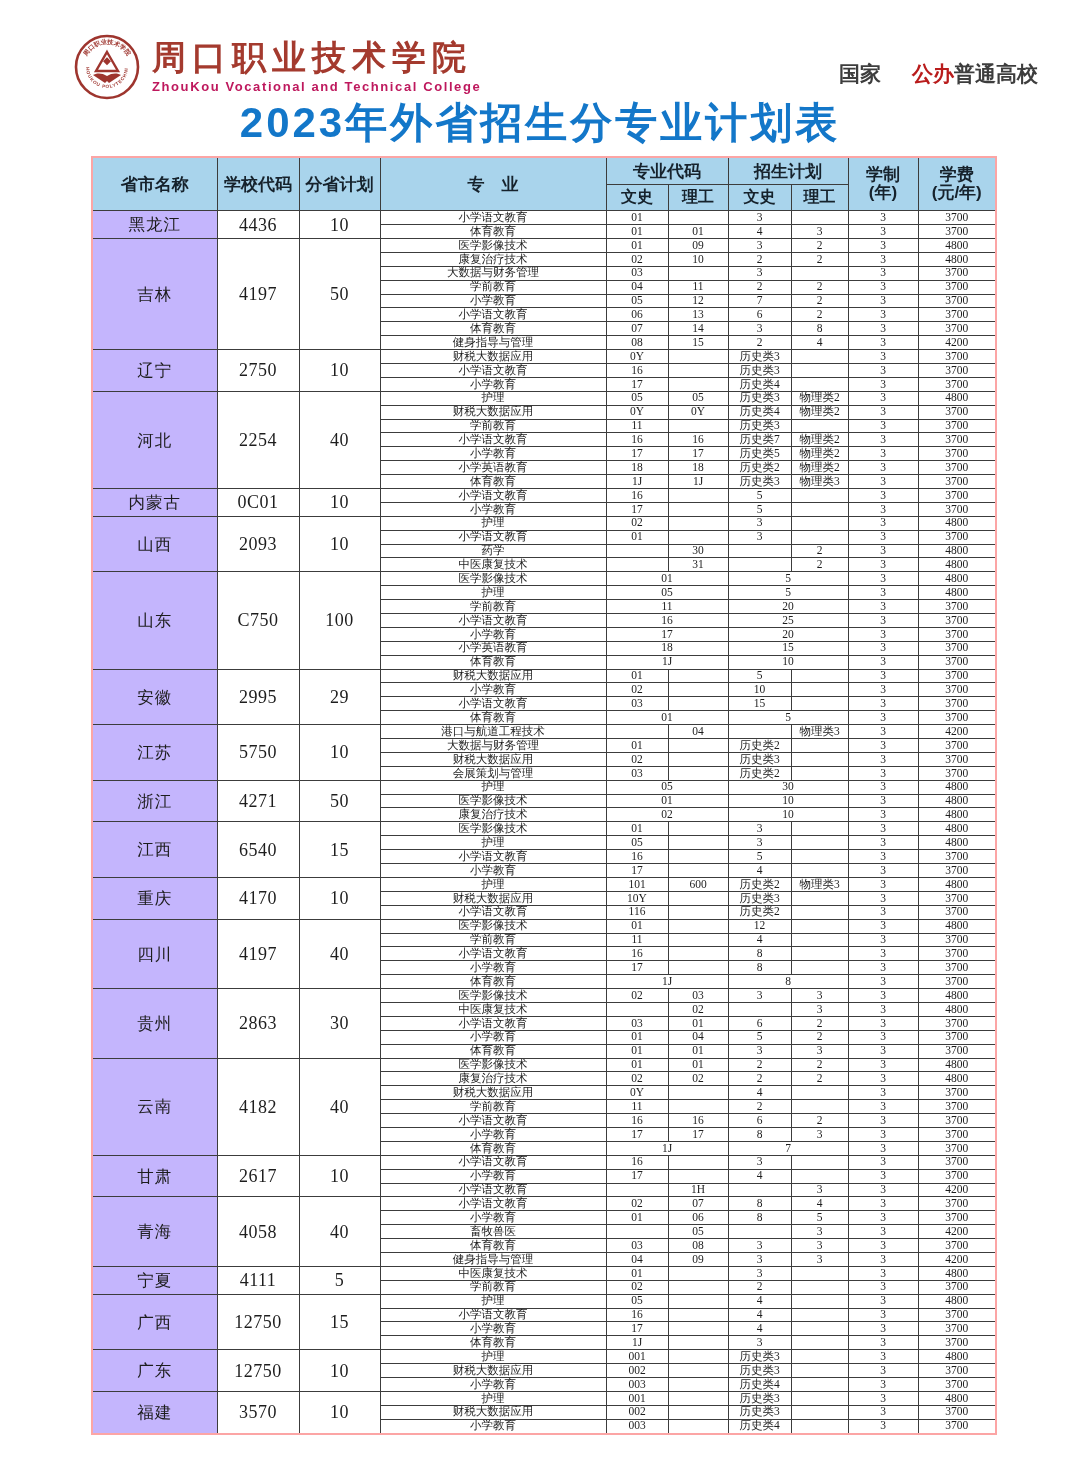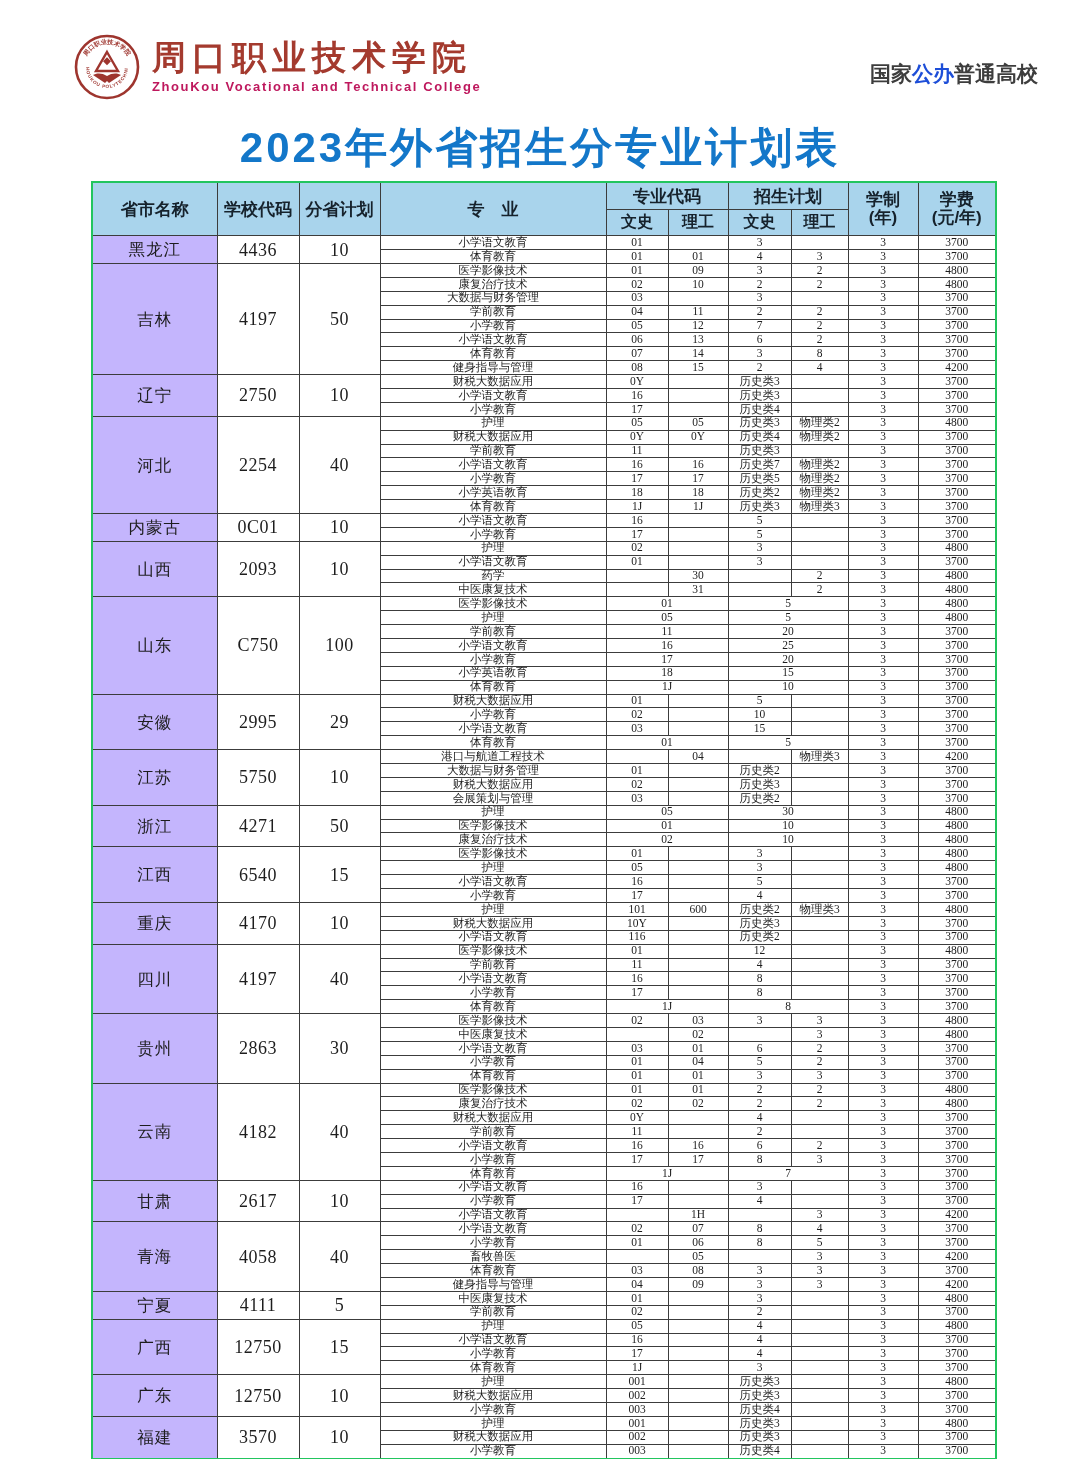--- a/index.html
+++ b/index.html
@@ -15,32 +15,32 @@
   .brand-text { display:flex; flex-direction:column; }
   .brand-cn {
     color:#a43a2e; font-size:34px; font-weight:bold; letter-spacing:6px;
     font-family:"Liberation Serif", serif; line-height:1.05;
   }
   .brand-en {
     color:#be185d; font-size:13px; font-weight:bold; letter-spacing:1.6px;
     margin-top:3px;
   }
   .badge { margin-left:auto; margin-top:26px; font-size:21px; font-weight:600; color:#3d3d3d; white-space:nowrap; }
-  .badge .hl { color:#1d4ed8; }
+  .badge .hl { color:#b91c1c;margin-left:31px; }
   
   .main-title {
     text-align:center; color:#1377c9; font-size:42px; font-weight:bold;
-    letter-spacing:3px; margin-top:25px; line-height:1.1;
+    letter-spacing:3px; margin-top:0; line-height:1.1;
   }
   
   table.plan-table {
     border-collapse:collapse; table-layout:fixed;
     width:904px; margin:10px 0 0 91px;
     font-family:"Liberation Serif", serif; color:#1d1d1d;
-    border:2px solid #22c55e;
+    border:2px solid #fca5a5;
   }
   .plan-table th, .plan-table td {
     border:1px solid #3c3c3c; text-align:center; vertical-align:middle;
     padding:0; overflow:hidden; white-space:nowrap;
   }
   .plan-table thead th {
     background:#a9d4ec; font-family:"Liberation Sans", sans-serif;
     font-weight:bold; font-size:17px; color:#16222c;
   }
   .plan-table thead tr.h1 th { height:26px; }

